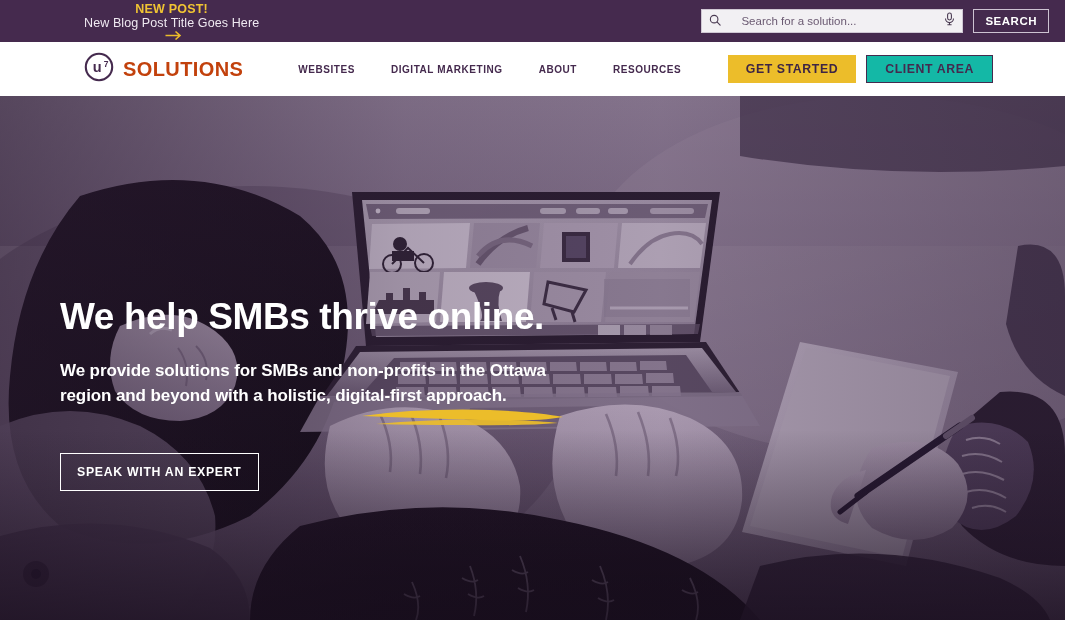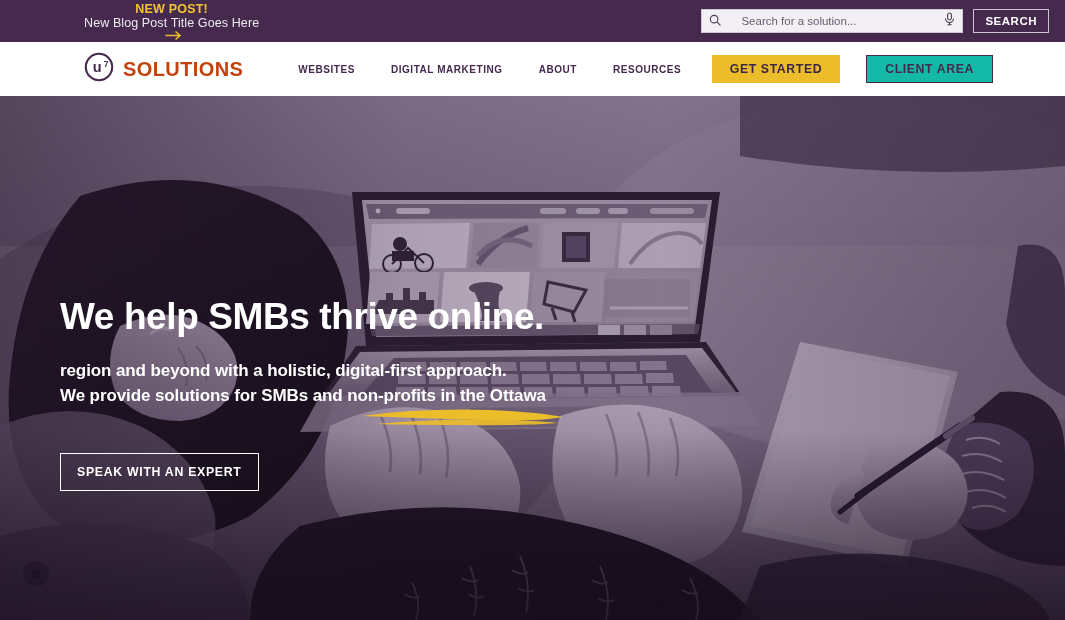--- a/index.html
+++ b/index.html
@@ -111,21 +111,21 @@
     color: #452a4e;
     letter-spacing: .55px;
     cursor: pointer;
     white-space: nowrap;
   }
   .nav-actions {
     position: absolute;
     right: 72px;
     display: flex;
     align-items: flex-start;
-    gap: 26px;
+    gap: 10px;
   }
   .btn-primary {
     height: 28px;
     padding: 0 18px;
     background: #ecbd2a;
     border: none;
     color: #3d2545;
     font-family: "Liberation Sans", sans-serif;
     font-size: 12.3px;
     font-weight: bold;
@@ -461,22 +461,22 @@
     <path d="M760 470 Q880 440 1000 482 Q1040 500 1050 524 H740 Z" fill="#2a1d33" opacity=".85"></path>
   </svg>
 
   <div class="hero-tint"></div>
   <div class="hero-bottom-fade"></div>
 
   <div class="hero-content">
     <h1 class="hero-title">We help SMBs thrive online.</h1>
 
     <div class="hero-sub-wrap">
+      <p class="hero-sub">We provide solutions for SMBs and non-profits in the Ottawa</p>
       <p class="hero-sub">region and beyond with a holistic, digital-first approach.</p>
-      <p class="hero-sub">We provide solutions for SMBs and non-profits in the Ottawa</p>
 
       <svg class="brushstroke" viewBox="0 0 205 22">
         <path d="M2 9 Q60 1 130 3 Q178 5 203 10 Q176 15 120 13 Q54 11 2 9 Z" fill="#ecbd2a"></path>
         <path d="M16 17 Q80 11 150 13 Q182 14 198 16 Q160 19 104 18 Q52 18 16 17 Z" fill="#ecbd2a" opacity=".92"></path>
       </svg>
     </div>
 
     <button class="btn-hero">SPEAK WITH AN EXPERT</button>
   </div>
 </div>

